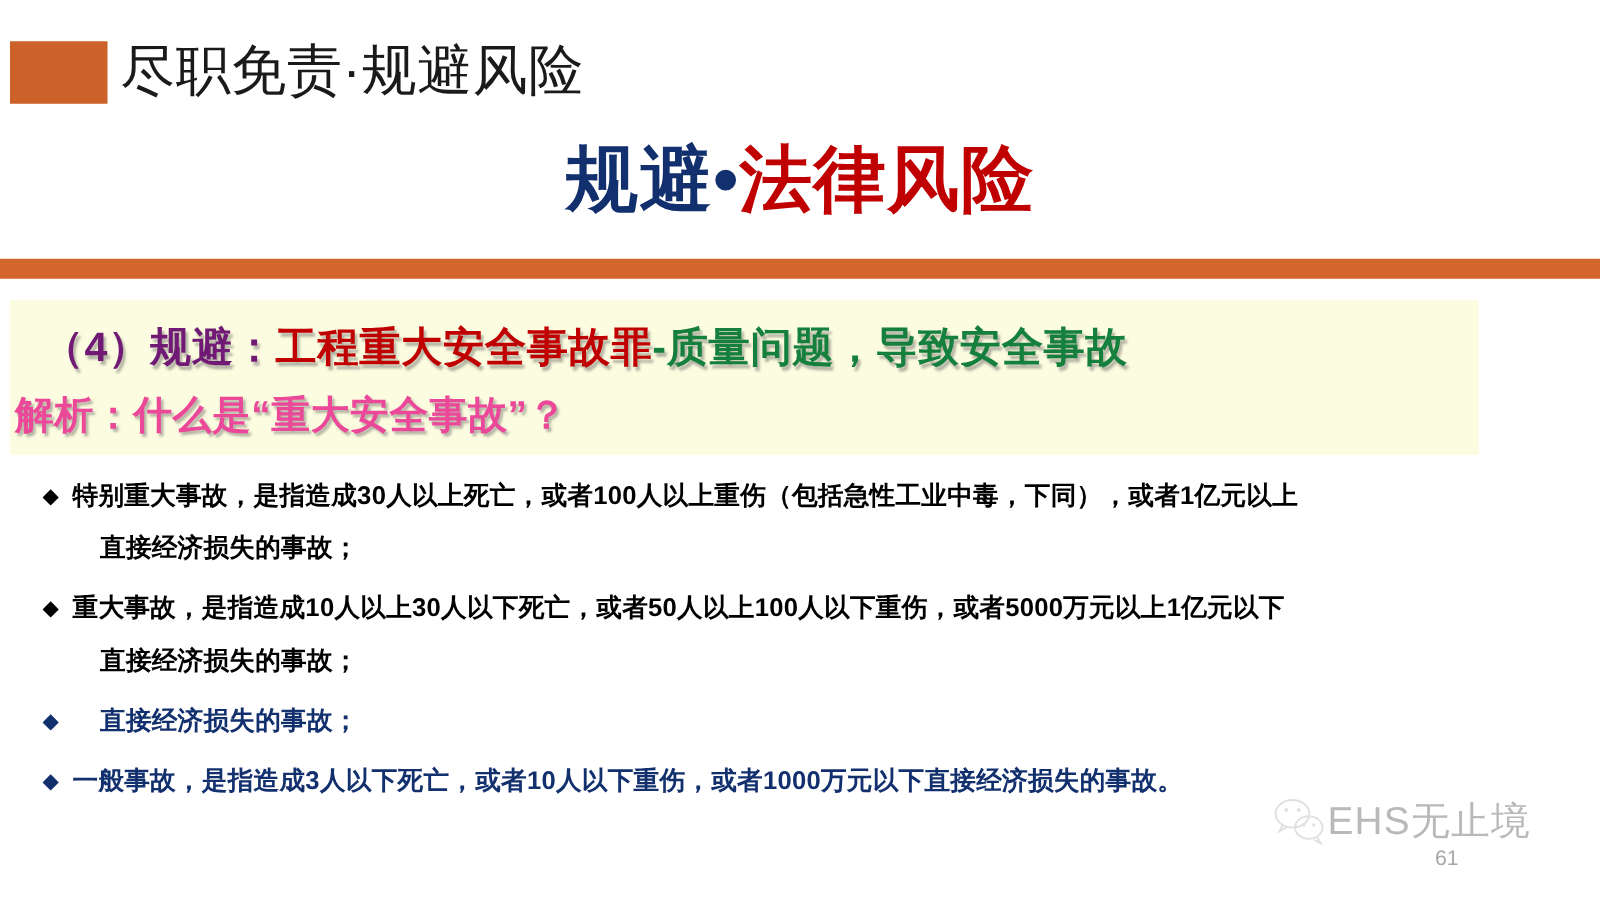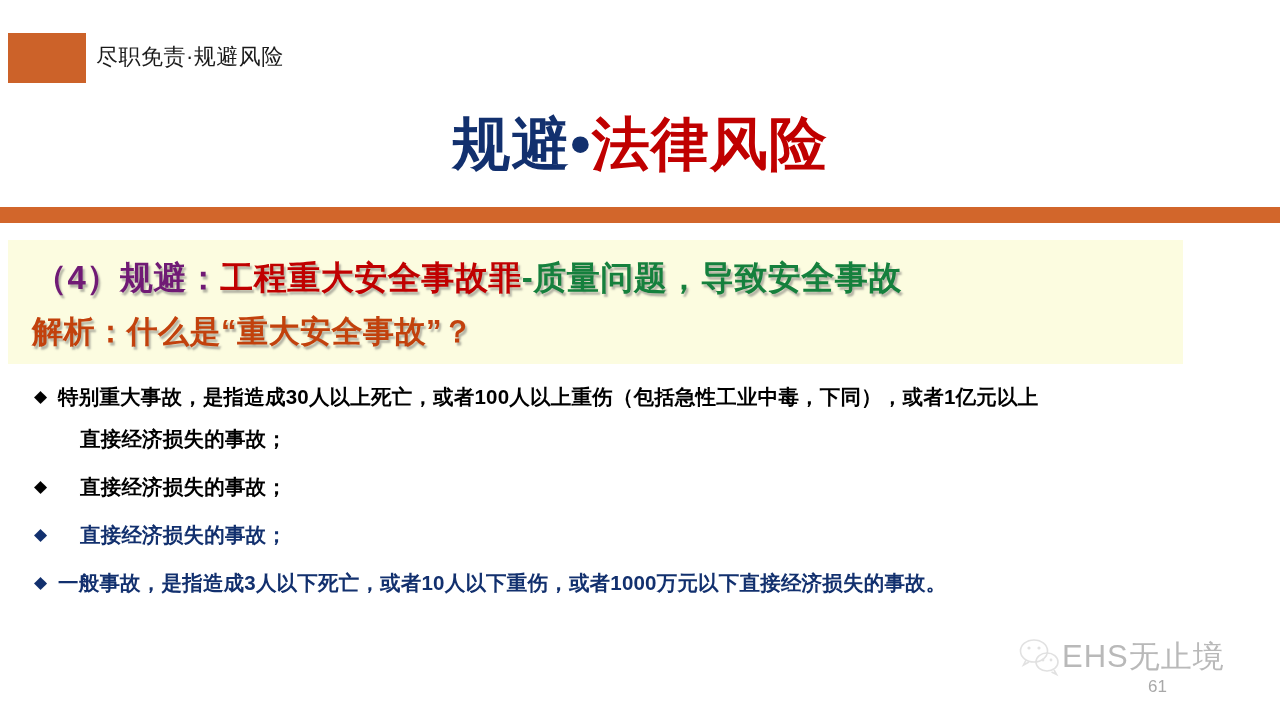--- a/index.html
+++ b/index.html
@@ -28,21 +28,21 @@
     left: 8px;
     top: 33px;
     width: 78px;
     height: 50px;
     background: #cc6229;
   }
   #header-title {
     position: absolute;
     left: 96px;
     top: 34px;
-    font-size: 22px;
+    font-size: 44px;
     line-height: 46px;
     color: #1a1a1a;
     font-weight: 400;
     letter-spacing: 0.5px;
     white-space: nowrap;
   }
 
   
   #main-title {
     position: absolute;
@@ -85,28 +85,28 @@
     top: 256px;
     font-size: 33px;
     line-height: 44px;
     font-weight: 800;
     white-space: nowrap;
     letter-spacing: 0.5px;
     text-shadow: 2px 3px 2px rgba(90,90,90,0.45);
   }
   #subtitle-line2 {
     position: absolute;
-    left: 32px;
+    left: 12px;
     top: 310px;
     font-size: 31px;
     line-height: 44px;
     font-weight: 800;
     white-space: nowrap;
     letter-spacing: 0.5px;
-    color: #c2410c;
+    color: #ec4899;
     text-shadow: 2px 3px 2px rgba(90,90,90,0.45);
   }
   .t-slate { color: #701a75; }
   .t-blue  { color: #15803d; }
 
   
   #bullet-list {
     position: absolute;
     left: 20px;
     top: 376px;
@@ -208,20 +208,21 @@
     <div class="bullet-marker">◆</div>
     <div class="bullet-text">
       <span>特别重大事故，是指造成30人以上死亡，或者100人以上重伤（包括急性工业中毒，下同），或者1亿元以上</span>
       <span class="wrap-line">直接经济损失的事故；</span>
     </div>
   </div>
 
   <div class="bullet-item item-black">
     <div class="bullet-marker">◆</div>
     <div class="bullet-text">
+      <span>重大事故，是指造成10人以上30人以下死亡，或者50人以上100人以下重伤，或者5000万元以上1亿元以下</span>
       <span class="wrap-line">直接经济损失的事故；</span>
     </div>
   </div>
 
   <div class="bullet-item item-navy">
     <div class="bullet-marker">◆</div>
     <div class="bullet-text">
       <span class="wrap-line">直接经济损失的事故；</span>
     </div>
   </div>

